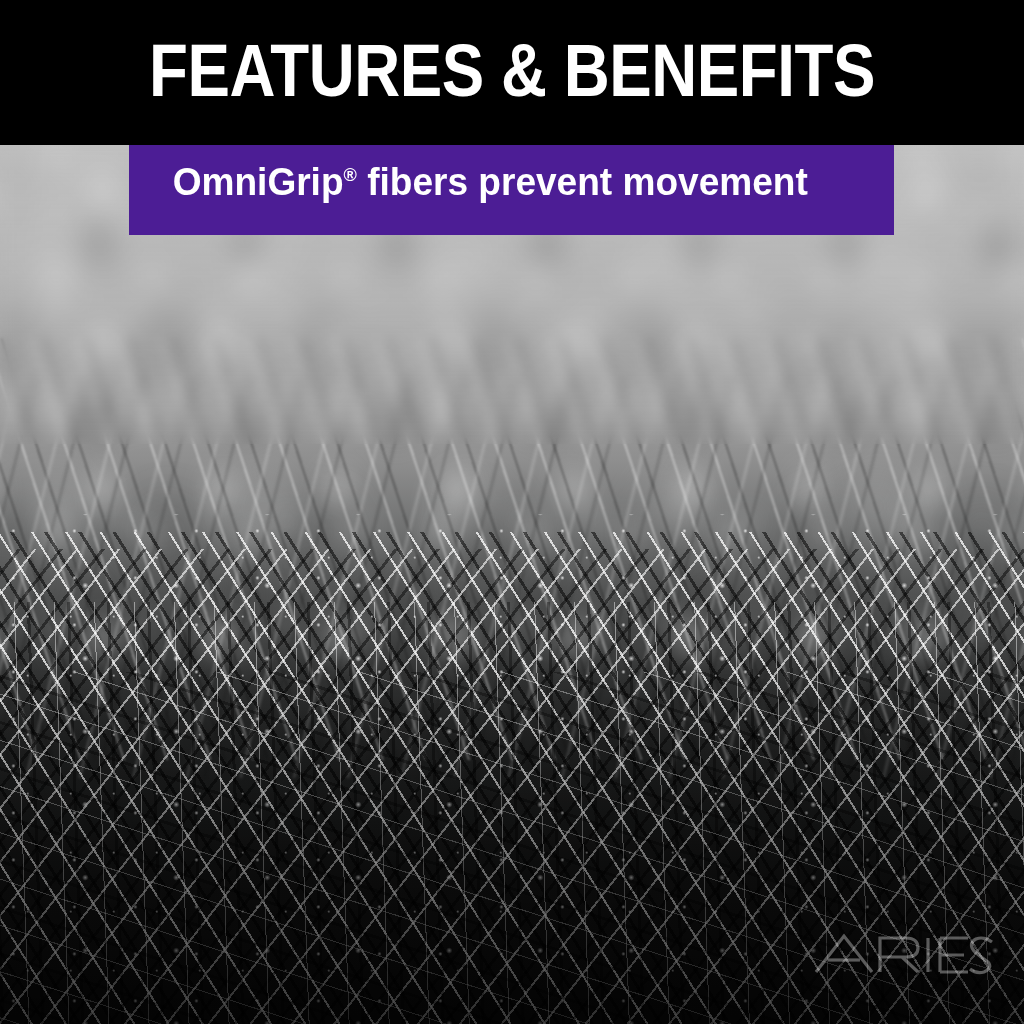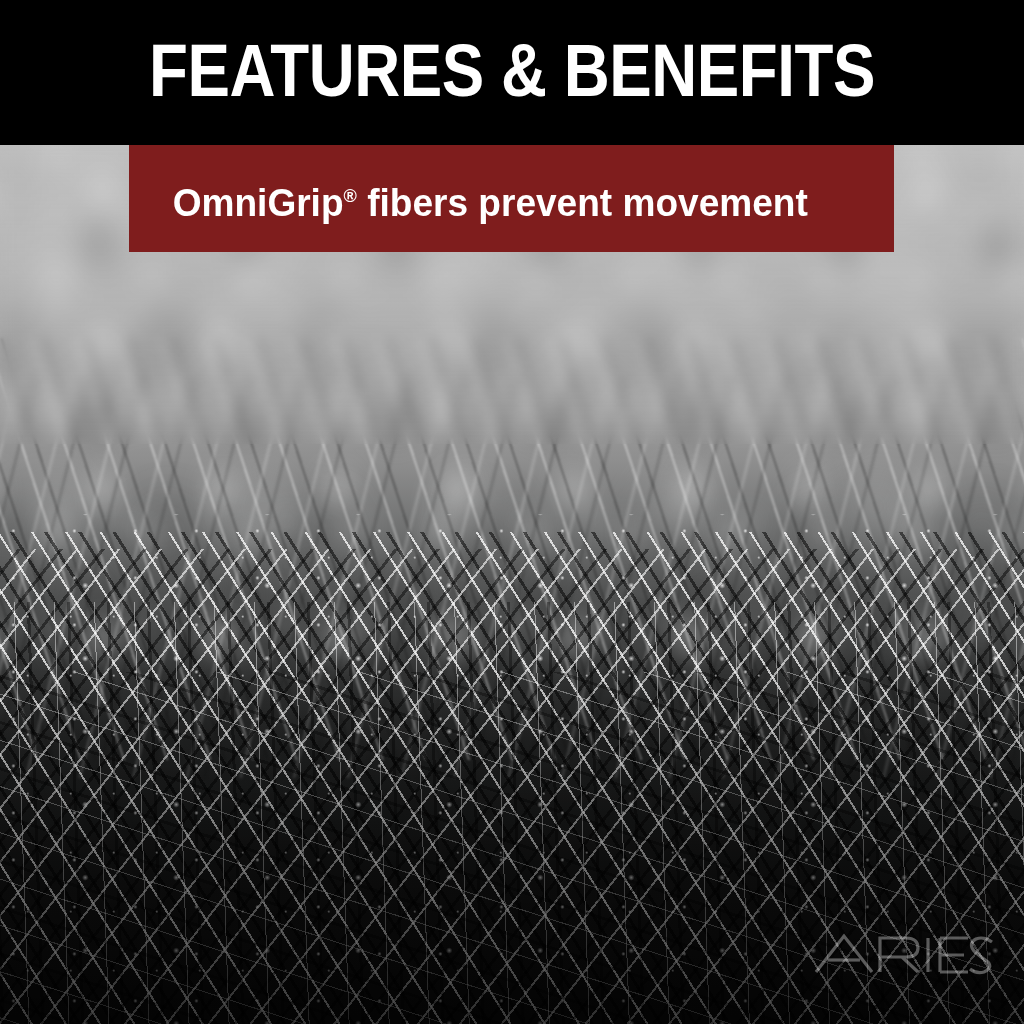--- a/index.html
+++ b/index.html
@@ -221,25 +221,25 @@
     backdrop-filter: blur(6px);
     background: linear-gradient(to bottom, rgba(200,200,200,.30) 0%, rgba(200,200,200,0) 100%);
   }
 
   
   .callout {
     position: absolute;
     left: 129px;
     top: 145px;
     width: 765px;
-    height: 107px;
-    background: #7f1d1d;
+    height: 90px;
+    background: #4c1d95;
     z-index: 50;
     display: flex;
-    align-items: center;
+    align-items: flex-end;
     overflow: hidden;
   }
   .callout-text {
     color: #ffffff;
     font-family: "Liberation Sans Narrow", "Liberation Sans", sans-serif;
     font-weight: 700;
     font-size: 39px;
     line-height: 107px;
     white-space: nowrap;
     padding-left: 46px;

